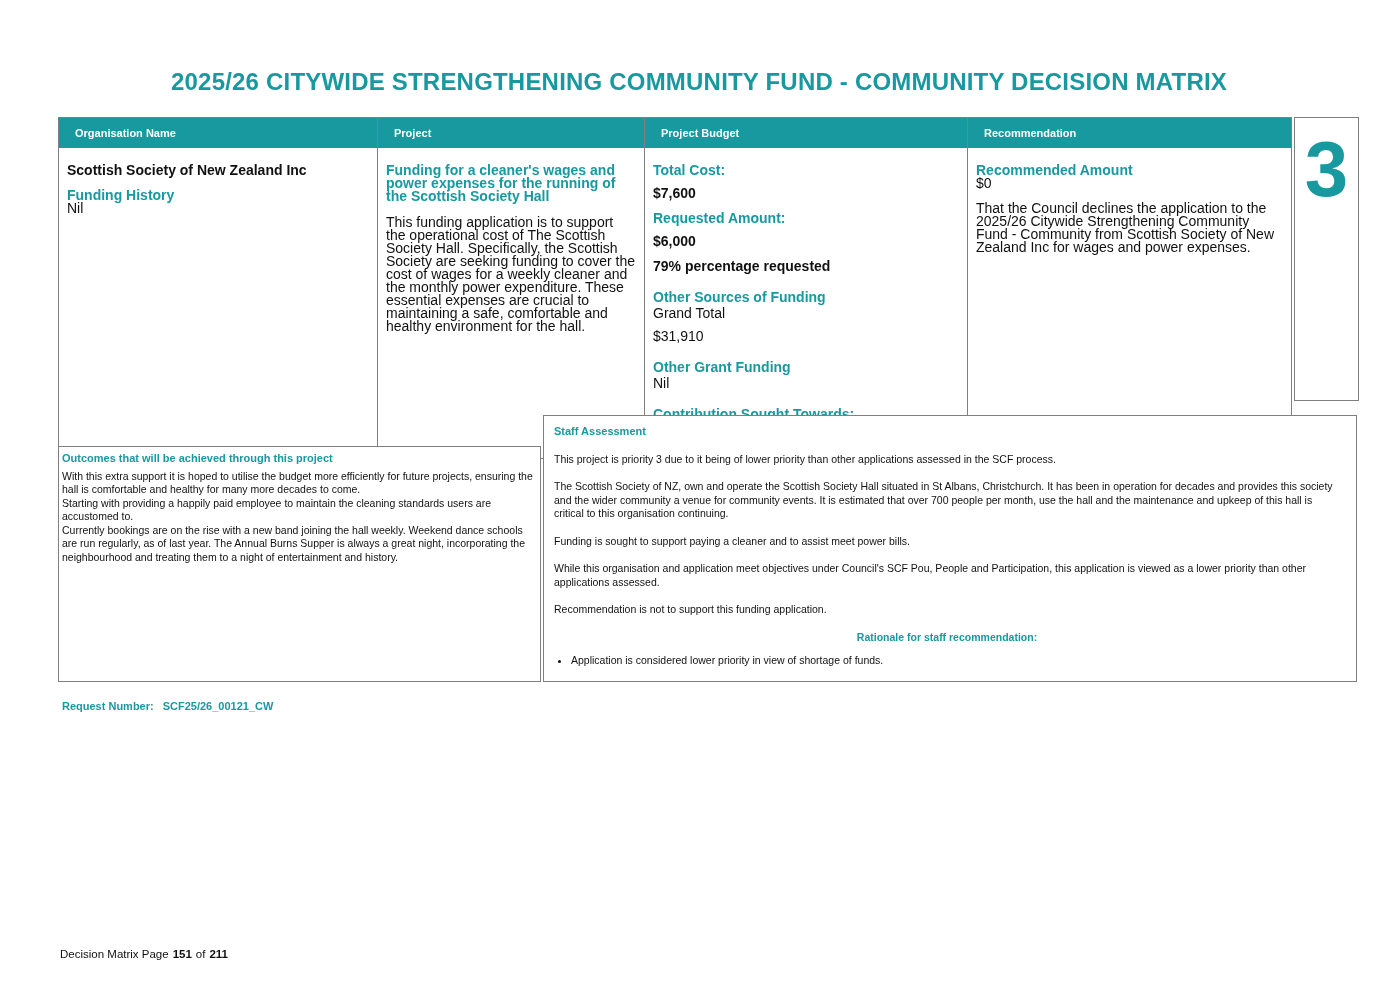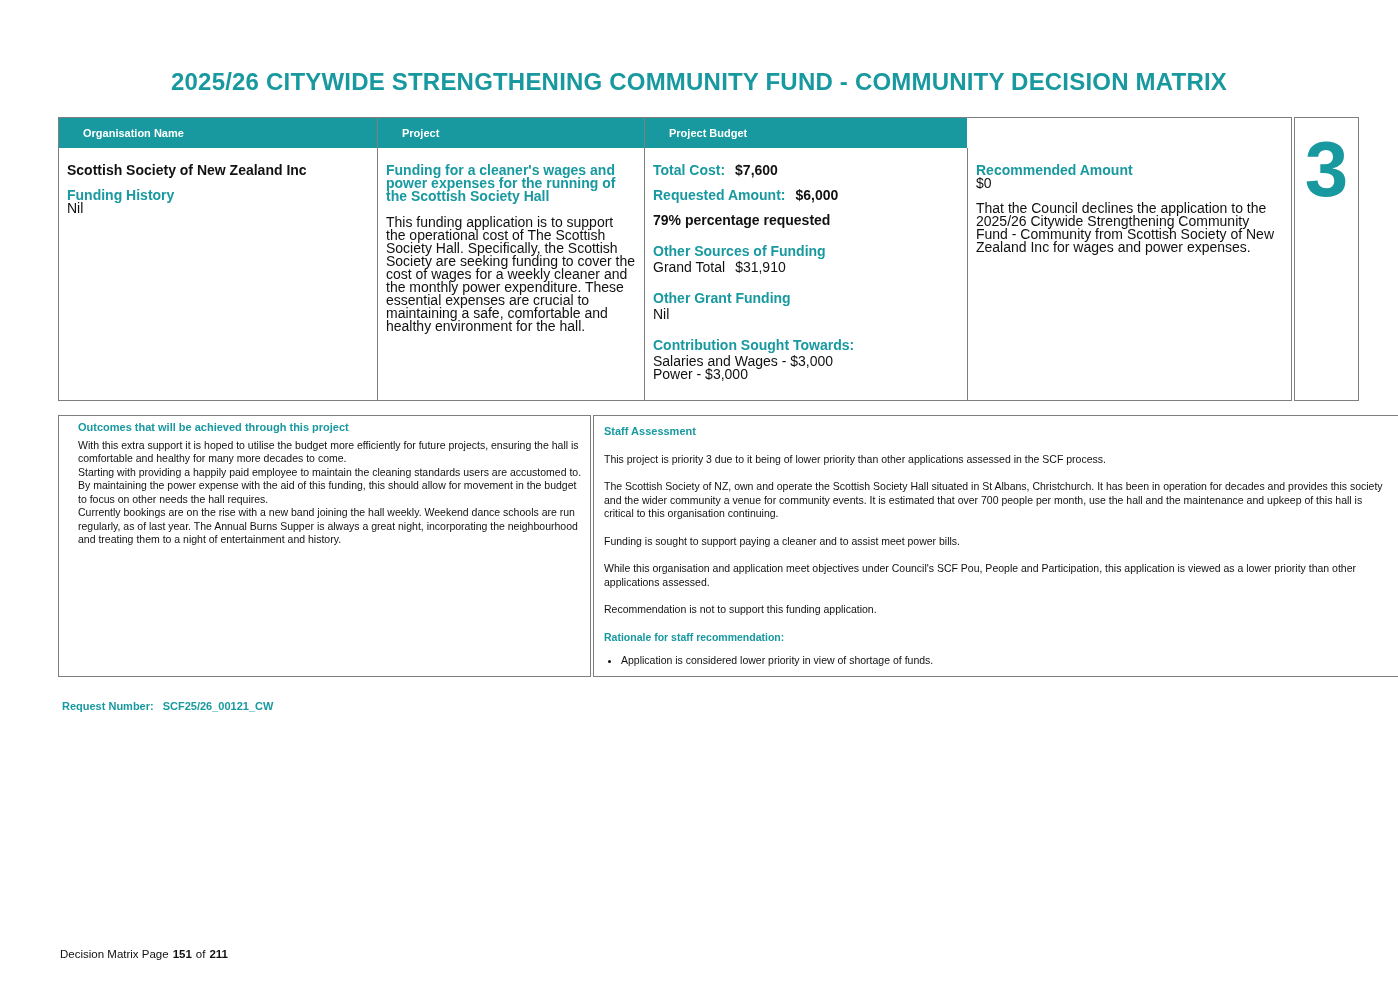--- a/index.html
+++ b/index.html
@@ -22,56 +22,56 @@
     text-align:center;font-size:24px;font-weight:bold;color:var(--accent);
     letter-spacing:.2px;
   }
 
   
   .matrix{position:absolute;top:117px;left:58px;display:flex;align-items:flex-start;}
   .table{width:1234px;border:1px solid var(--border);background:#fff;}
   .trow{display:flex;}
   .th{
     background:var(--accent);color:#ffffff;font-weight:bold;font-size:11px;
-    height:30px;line-height:30px;padding-left:24px;overflow:hidden;white-space:nowrap;
+    height:30px;line-height:30px;padding-left:16px;overflow:hidden;white-space:nowrap;
   }
   .td{
     background:#fff;font-size:14px;line-height:13px;
     padding:16px 8px 8px 8px;min-height:252px;
   }
   .c1{width:318px;}
   .c2{width:267px;border-left:1px solid var(--border);}
   .c3{width:323px;border-left:1px solid var(--border);}
   .c4{width:324px;border-left:1px solid var(--border);}
   .b{font-weight:bold;}
   .accent{color:var(--accent);font-weight:bold;}
   .gap{margin-top:12px;}
   .gap-lg{margin-top:18px;}
   .para{margin-bottom:13px;}
-  .pair{display:flex;gap:10px;align-items:baseline;}
+  .pair{display:flex;gap:10px;align-items:baseline;flex-direction:column;}
 
   
   .priority{
     width:65px;height:284px;margin-left:2px;border:1px solid var(--border);
     background:#fff;text-align:center;
   }
   .priority-number{
     color:var(--accent);font-weight:bold;font-size:78px;line-height:.95;
     padding-top:14px;
   }
 
   
   .bottom{position:absolute;top:415px;left:58px;display:flex;gap:2px;align-items:stretch;}
   .box{border:1px solid var(--border);background:#fff;font-size:10.5px;line-height:13.5px;min-height:236px;}
-  .outcomes{width:533px;padding:5px 7px 8px 19px;}
+  .outcomes{width:483px;padding:5px 7px 8px 3px;margin-top:31px;}
   .staff{width:814px;padding:9px 16px 8px 10px;}
   .box-title{color:var(--accent);font-weight:bold;font-size:11px;margin-bottom:4px;}
   .staff .box-title{margin-bottom:14px;}
   .staff p{margin:0 0 14px 0;}
-  .rationale-label{color:var(--accent);font-weight:bold;margin:2px 0 10px 0;}
+  .rationale-label{color:var(--accent);font-weight:bold;margin:2px 0 10px 0;text-align:center;}
   .rationale-list{margin:0;padding-left:17px;}
   .rationale-list li{margin:0;}
 
   
   .request-number{
     position:absolute;top:700px;left:62px;
     display:flex;gap:9px;color:var(--accent);font-weight:bold;font-size:11px;
   }
 
   
@@ -86,20 +86,21 @@
 <div class="page">
 
   <div class="title">2025/26 CITYWIDE STRENGTHENING COMMUNITY FUND - COMMUNITY DECISION MATRIX</div>
 
   <div class="matrix">
     <div class="table">
       <div class="trow">
         <div class="th c1">Organisation Name</div>
         <div class="th c2">Project</div>
         <div class="th c3">Project Budget</div>
+        <div class="th c4">Recommendation</div>
       </div>
       <div class="trow">
 
         <div class="td c1">
           <div class="b">Scottish Society of New Zealand Inc</div>
           <div class="accent gap">Funding History</div>
           <div>Nil</div>
         </div>
 
         <div class="td c2">
@@ -142,21 +143,20 @@
       <div class="priority-number">3</div>
     </div>
   </div>
 
   <div class="bottom">
 
     <div class="box outcomes">
       <div class="box-title">Outcomes that will be achieved through this project</div>
       <div>With this extra support it is hoped to utilise the budget more efficiently for future projects, ensuring the hall is comfortable and healthy for many more decades to come.</div>
       <div>Starting with providing a happily paid employee to maintain the cleaning standards users are accustomed to.</div>
-      <div>By maintaining the power expense with the aid of this funding, this should allow for movement in the budget to focus on other needs the hall requires.</div>
       <div>Currently bookings are on the rise with a new band joining the hall weekly. Weekend dance schools are run regularly, as of last year. The Annual Burns Supper is always a great night, incorporating the neighbourhood and treating them to a night of entertainment and history.</div>
     </div>
 
     <div class="box staff">
       <div class="box-title">Staff Assessment</div>
       <p>This project is priority 3 due to it being of lower priority than other applications assessed in the SCF process.</p>
       <p>The Scottish Society of NZ, own and operate the Scottish Society Hall situated in St Albans, Christchurch. It has been in operation for decades and provides this society and the wider community a venue for community events. It is estimated that over 700 people per month, use the hall and the maintenance and upkeep of this hall is critical to this organisation continuing.</p>
       <p>Funding is sought to support paying a cleaner and to assist meet power bills.</p>
       <p>While this organisation and application meet objectives under Council's SCF Pou, People and Participation, this application is viewed as a lower priority than other applications assessed.</p>
       <p>Recommendation is not to support this funding application.</p>

